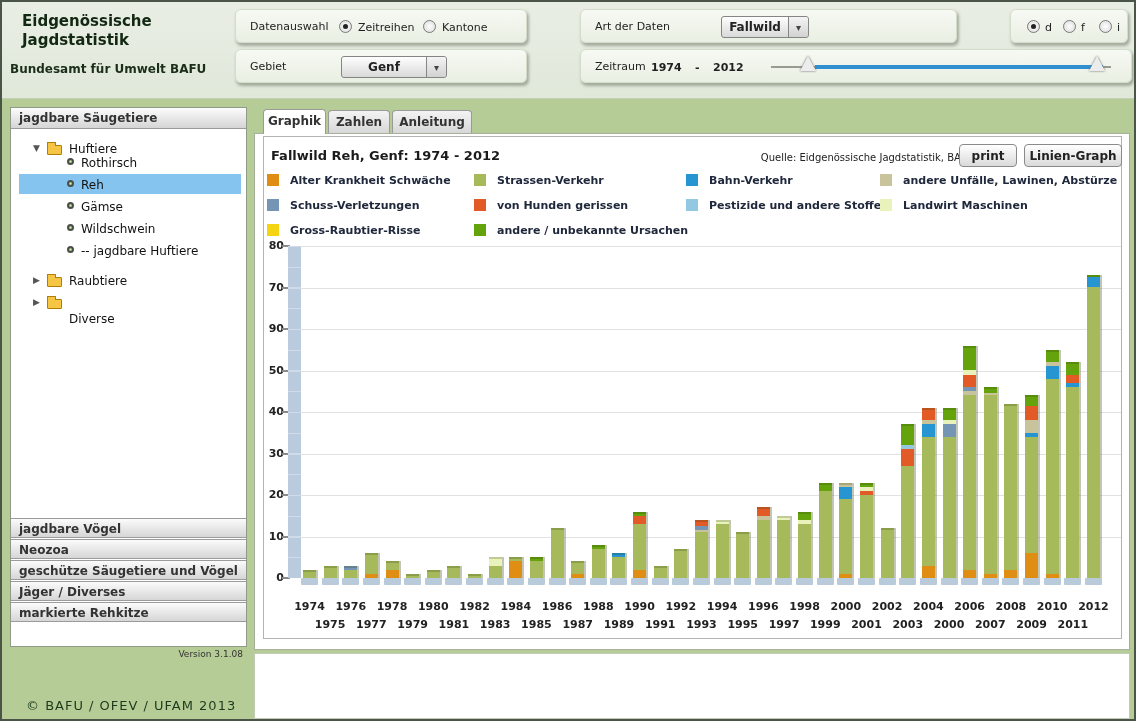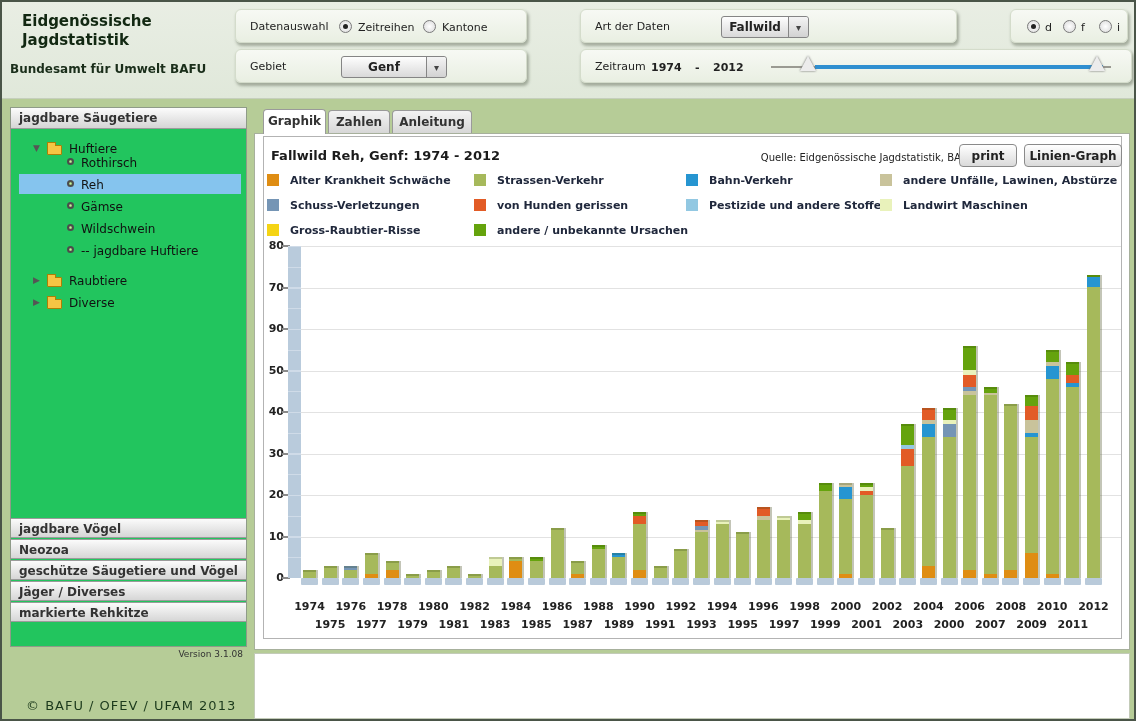--- a/index.html
+++ b/index.html
@@ -39,21 +39,21 @@
 
   #slider-track { position:absolute; left:190px; top:16px; width:340px; height:2px; background:#9a9a92; }
   #slider-fill  { position:absolute; left:234px; top:15px; width:288px; height:4px; background:#2f8fd0; }
   .slider-handle { position:absolute; top:6px; width:0; height:0;
                    border-left:8px solid transparent; border-right:8px solid transparent;
                    border-bottom:15px solid #ececec;
                    filter:drop-shadow(0 0 1px #666); }
 
   
   #sidebar { position:absolute; left:8px; top:105px; width:237px; height:540px;
-             background:#22c55e; border:1px solid #8f9b88; }
+             background:#ffffff; border:1px solid #8f9b88; }
   .bar-head { height:21px; background:linear-gradient(#fcfcfc,#d5d5d5); border-bottom:1px solid #9b9b9b;
               font-size:12px; font-weight:bold; color:#333; padding:3px 0 0 8px; }
   #tree { position:absolute; left:0; top:22px; width:235px; height:388px; overflow:hidden; }
   .tree-row { position:relative; height:22px; }
   .tree-row .sel { position:absolute; left:8px; top:0; width:222px; height:20px; background:#85c4ee; }
   .tw { position:absolute; font-size:9px; color:#555; top:5px; }
   .folder { position:absolute; top:7px; width:15px; height:10px; background:#f6c544;
             border:1px solid #ad7f06; border-radius:1px; }
   .folder:before { content:""; position:absolute; left:-1px; top:-4px; width:7px; height:3px;
                    background:#f6c544; border:1px solid #ad7f06; border-bottom:none;
@@ -203,21 +203,21 @@
           <span class="tlabel" style="left: 70px;">-- jagdbare Huftiere</span>
         </div>
         <div class="tree-row" style="top: 8px;">
           <span class="tw" style="left: 22px;">▶</span>
           <span class="folder" style="left: 36px;"></span>
           <span class="tlabel" style="left: 58px;">Raubtiere</span>
         </div>
         <div class="tree-row" style="top: 8px;">
           <span class="tw" style="left: 22px;">▶</span>
           <span class="folder" style="left: 36px;"></span>
-          <span class="tlabel" style="left: 58px;">Diverse</span>
+          <span class="tlabel" style="left: 58px; margin-top: 16px;">Diverse</span>
         </div>
       </div>
     <div id="sections">
         <div class="section-bar">jagdbare Vögel</div>
         <div class="section-bar">Neozoa</div>
         <div class="section-bar">geschütze Säugetiere und Vögel</div>
         <div class="section-bar">Jäger / Diverses</div>
         <div class="section-bar">markierte Rehkitze</div>
       </div>
   </div>

